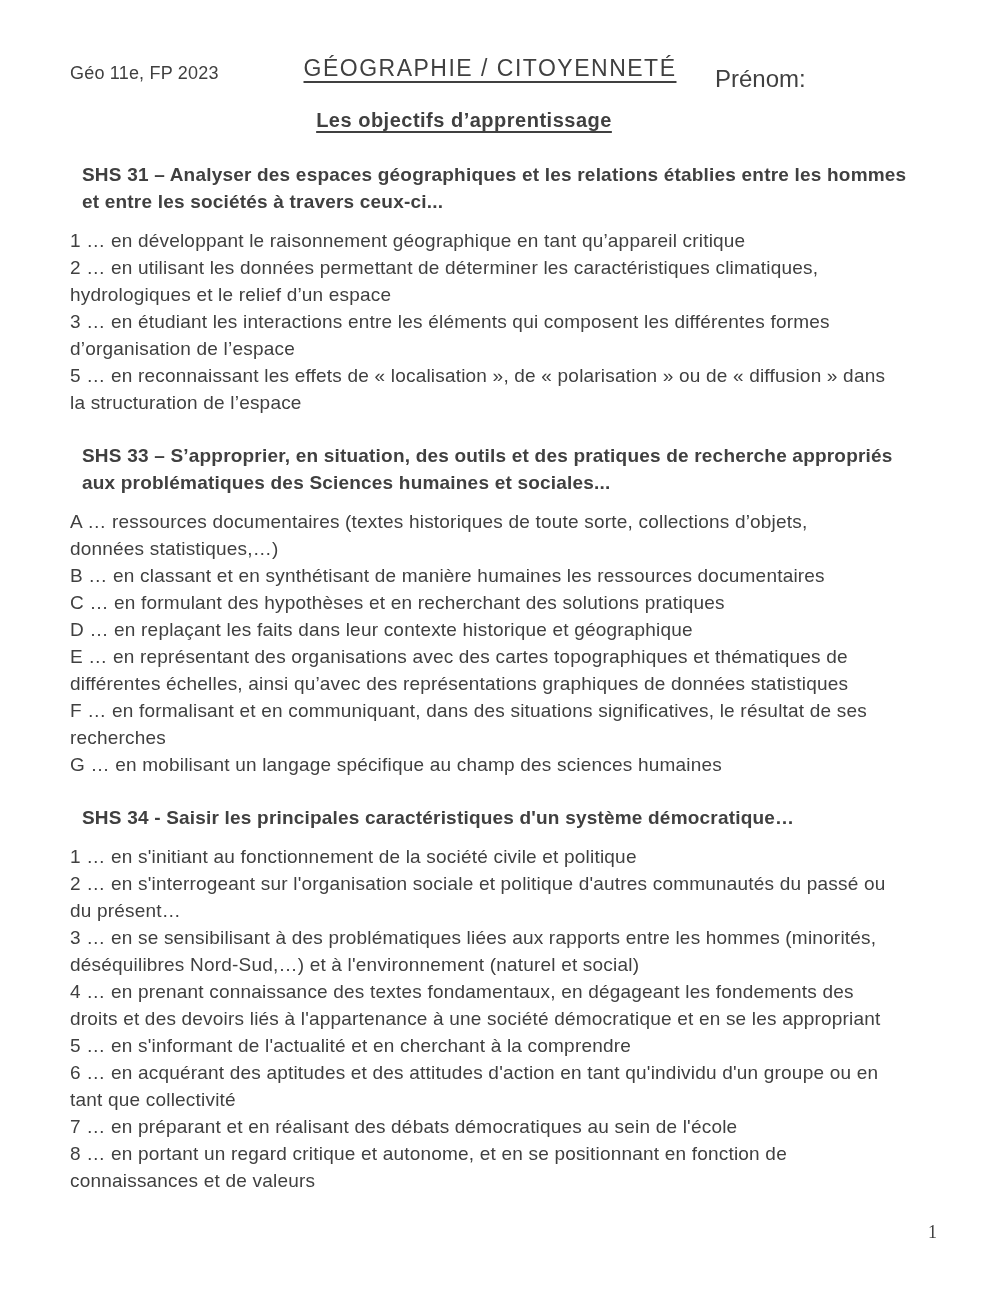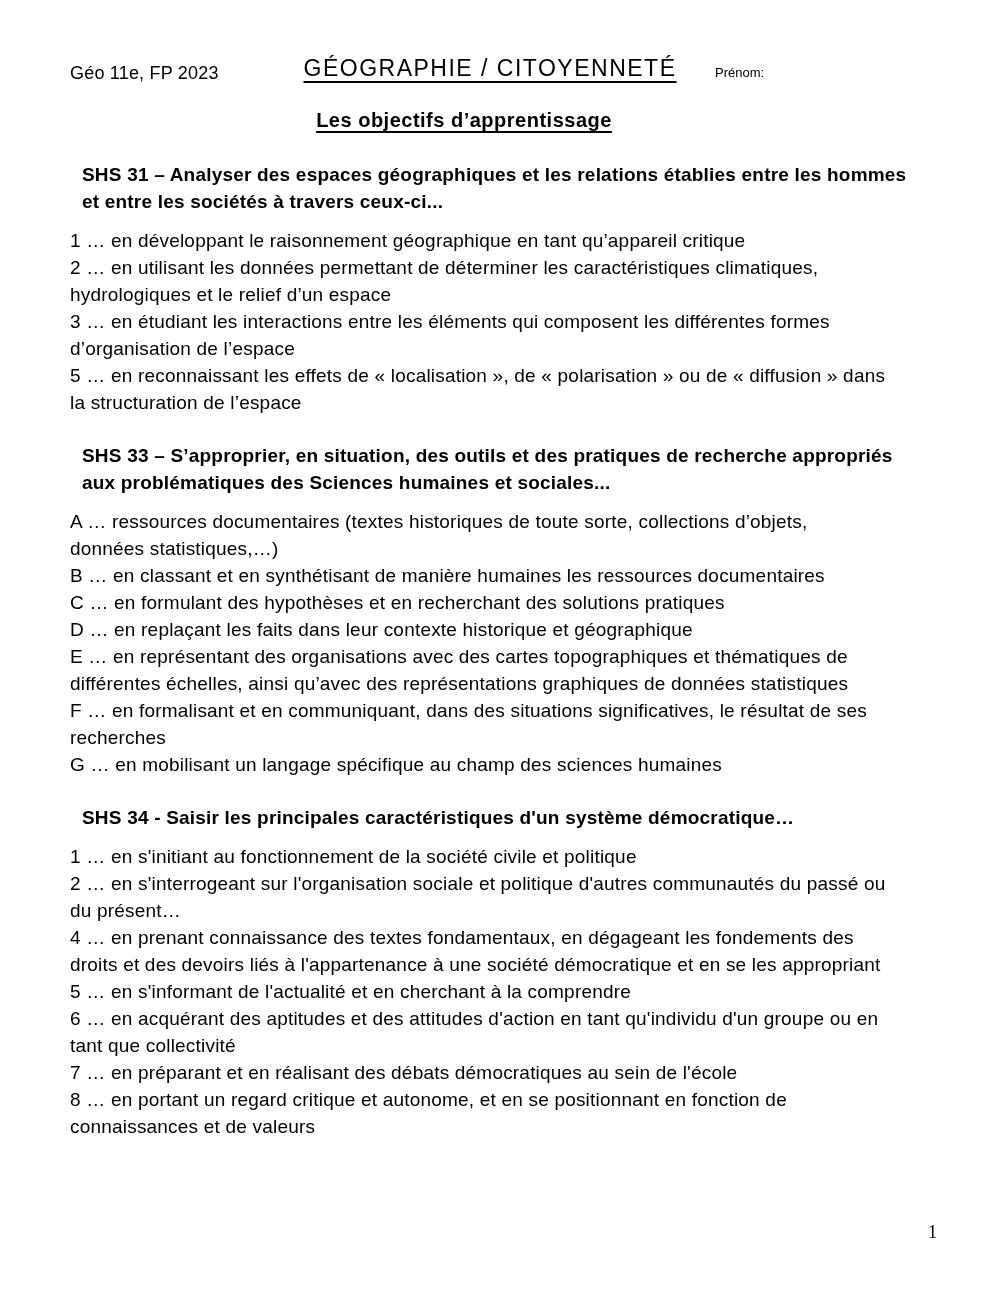--- a/index.html
+++ b/index.html
@@ -1,21 +1,21 @@
 <!DOCTYPE html>
 <html><head>
 <meta charset="utf-8">
 <style>
   html, body { margin: 0; padding: 0; background: #ffffff; }
   .page {
     position: relative;
     width: 1000px;
     height: 1294px;
     background: #ffffff;
-    color: #000000;
+    color: #404040;
     font-family: "Liberation Sans", sans-serif;
     overflow: hidden;
   }
   .course {
     position: absolute;
     left: 70px;
     top: 63px;
     font-size: 18px;
     letter-spacing: 0.2px;
     white-space: nowrap;
@@ -31,21 +31,21 @@
     letter-spacing: 1.5px;
     text-decoration: underline;
     text-decoration-thickness: 2px;
     text-underline-offset: 5px;
     white-space: nowrap;
   }
   .prenom {
     position: absolute;
     left: 715px;
     top: 65px;
-    font-size: 13px;
+    font-size: 24px;
     white-space: nowrap;
   }
   .subtitle {
     position: absolute;
     left: 464px;
     top: 109px;
     transform: translateX(-50%);
     margin: 0;
     font-size: 20px;
     font-weight: bold;
@@ -123,20 +123,22 @@
       <p class="item">F … en formalisant et en communiquant, dans des situations significatives, le résultat de ses
 recherches</p>
       <p class="item">G … en mobilisant un langage spécifique au champ des sciences humaines</p>
     </section>
 
     <section class="sec">
       <h3 class="sec-heading">SHS 34 - Saisir les principales caractéristiques d'un système démocratique…</h3>
       <p class="item">1 … en s'initiant au fonctionnement de la société civile et politique</p>
       <p class="item">2 … en s'interrogeant sur l'organisation sociale et politique d'autres communautés du passé ou
 du présent…</p>
+      <p class="item">3 … en se sensibilisant à des problématiques liées aux rapports entre les hommes (minorités,
+déséquilibres Nord-Sud,…) et à l'environnement (naturel et social)</p>
       <p class="item">4 … en prenant connaissance des textes fondamentaux, en dégageant les fondements des
 droits et des devoirs liés à l'appartenance à une société démocratique et en se les appropriant</p>
       <p class="item">5 … en s'informant de l'actualité et en cherchant à la comprendre</p>
       <p class="item">6 … en acquérant des aptitudes et des attitudes d'action en tant qu'individu d'un groupe ou en
 tant que collectivité</p>
       <p class="item">7 … en préparant et en réalisant des débats démocratiques au sein de l'école</p>
       <p class="item">8 … en portant un regard critique et autonome, et en se positionnant en fonction de
 connaissances et de valeurs</p>
     </section>
 

